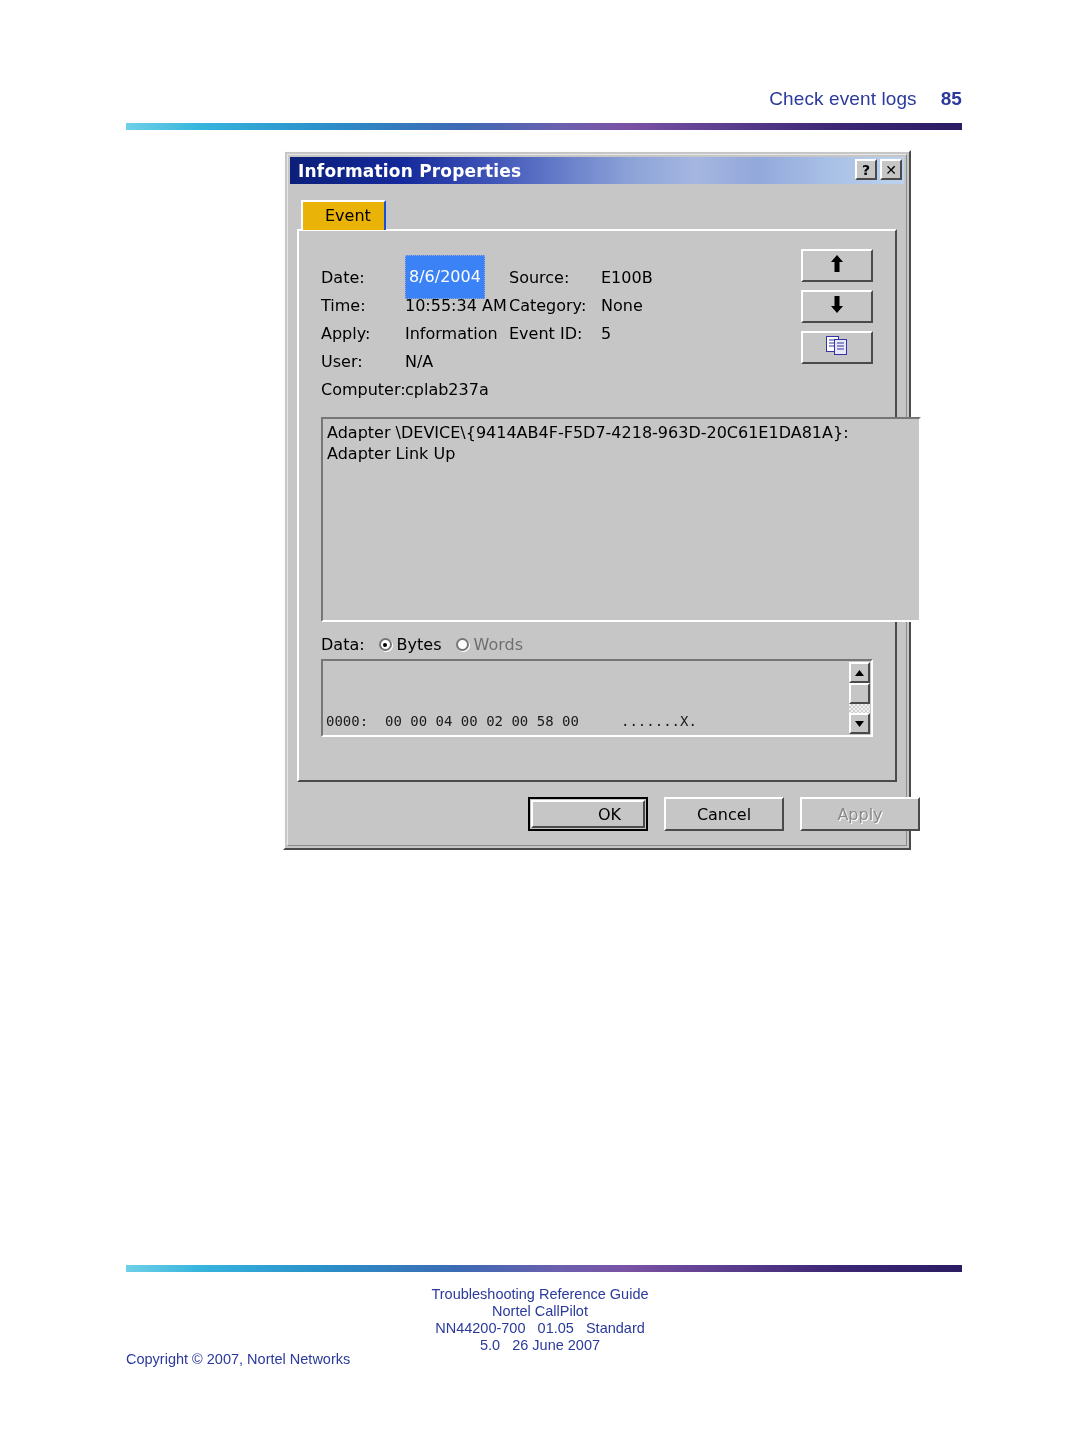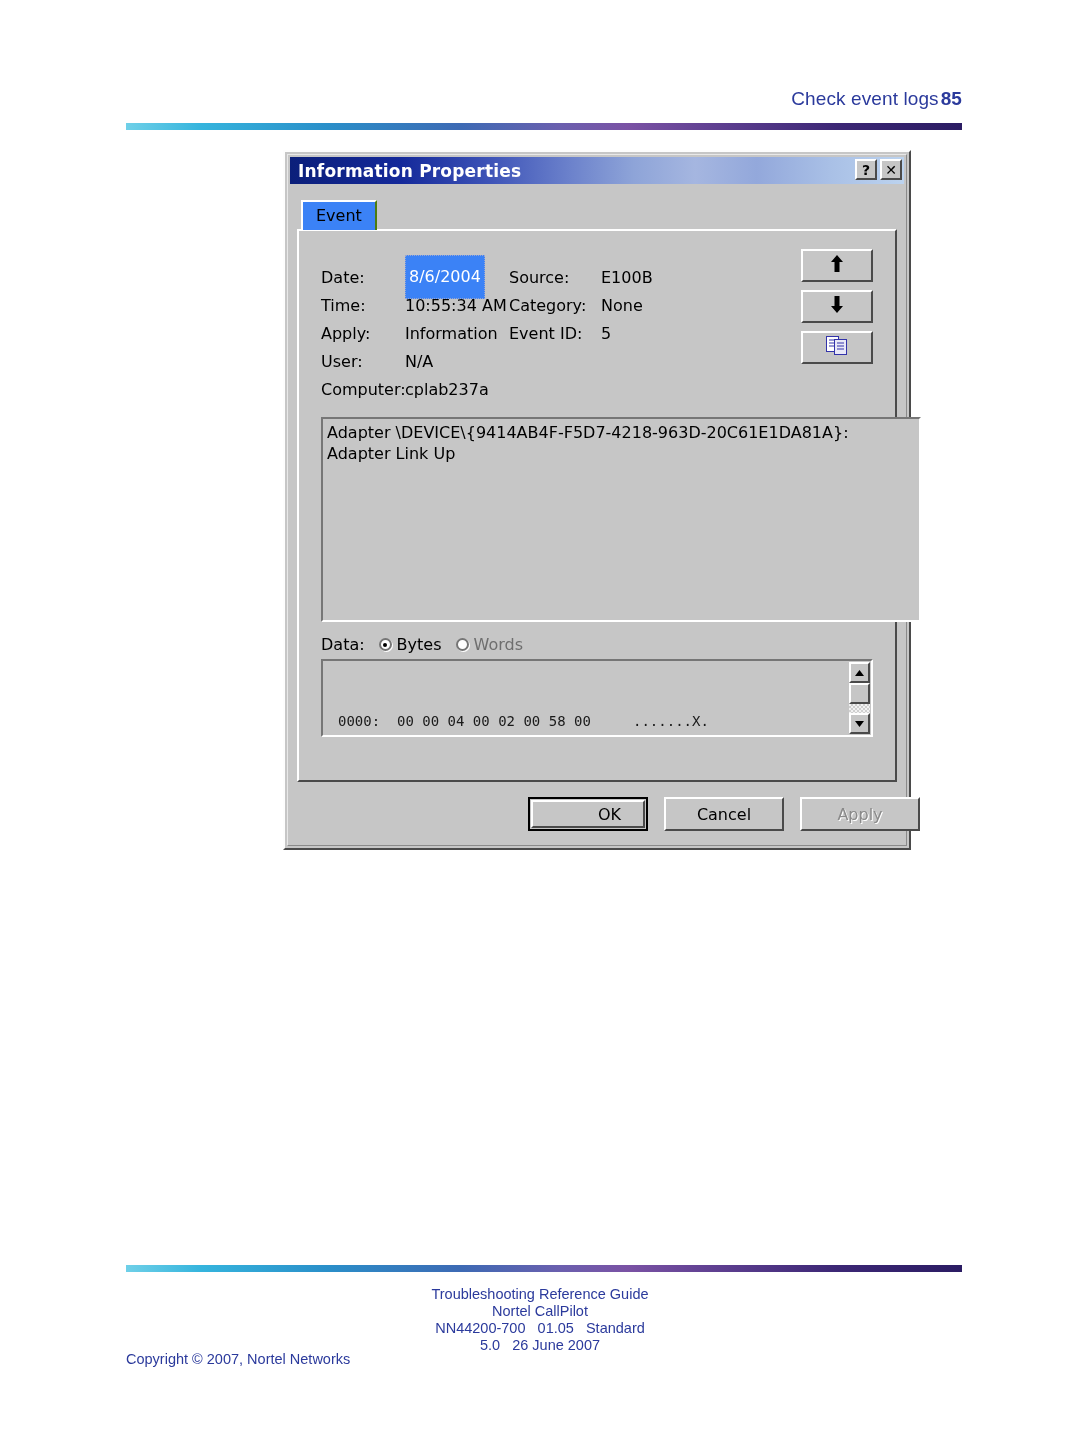--- a/index.html
+++ b/index.html
@@ -27,21 +27,21 @@
     position: absolute;
     right: 118px;
     top: 88px;
     font-size: 19px;
     color: #2b3a9c;
     white-space: nowrap;
     letter-spacing: 0.1px;
   }
   .header-pageno {
     font-weight: bold;
-    margin-left: 2px;
+    margin-left: 24px;
     font-size: 19px;
     color: #2b3a9c;
   }
   .rule-top {
     position: absolute;
     left: 126px;
     top: 123px;
     width: 836px;
     height: 7px;
     background: linear-gradient(to right,
@@ -161,25 +161,25 @@
     color: #000;
     line-height: 1;
     cursor: default;
   }
 
   
   .tab {
     position: absolute;
     left: 16px;
     top: 198px;
-    padding: 4px 13px 5px 13px;
-    background: #3b82f6;
-    border-top: 2px solid #ffffff;
-    border-left: 2px solid #ffffff;
-    border-right: 2px solid #4d7c0f;
+    padding: 4px 13px 5px 22px;
+    background: #eab308;
+    border-top: 2px solid #ffffff;
+    border-left: 2px solid #ffffff;
+    border-right: 2px solid #1d4ed8;
     font-size: 16px;
     color: #000;
     z-index: 3;
   }
   .tab-abs {
     position: absolute;
     left: 16px;
     top: 48px;
   }
   .tabpage {
@@ -317,21 +317,21 @@
     border-top: 2px solid #767676;
     border-left: 2px solid #767676;
     border-right: 2px solid #ffffff;
     border-bottom: 2px solid #ffffff;
     box-sizing: border-box;
     overflow: hidden;
   }
   .hex-inner {
     position: absolute;
     left: 0; top: 0; right: 23px; bottom: 0;
-    padding: 3px 15px;
+    padding: 3px 3px;
     font-family: "DejaVu Sans Mono", monospace;
     font-size: 14px;
     line-height: 23px;
     color: #1a1a1a;
     white-space: pre;
   }
   .hex-scroll {
     position: absolute;
     right: 1px; top: 1px;
     width: 21px;

